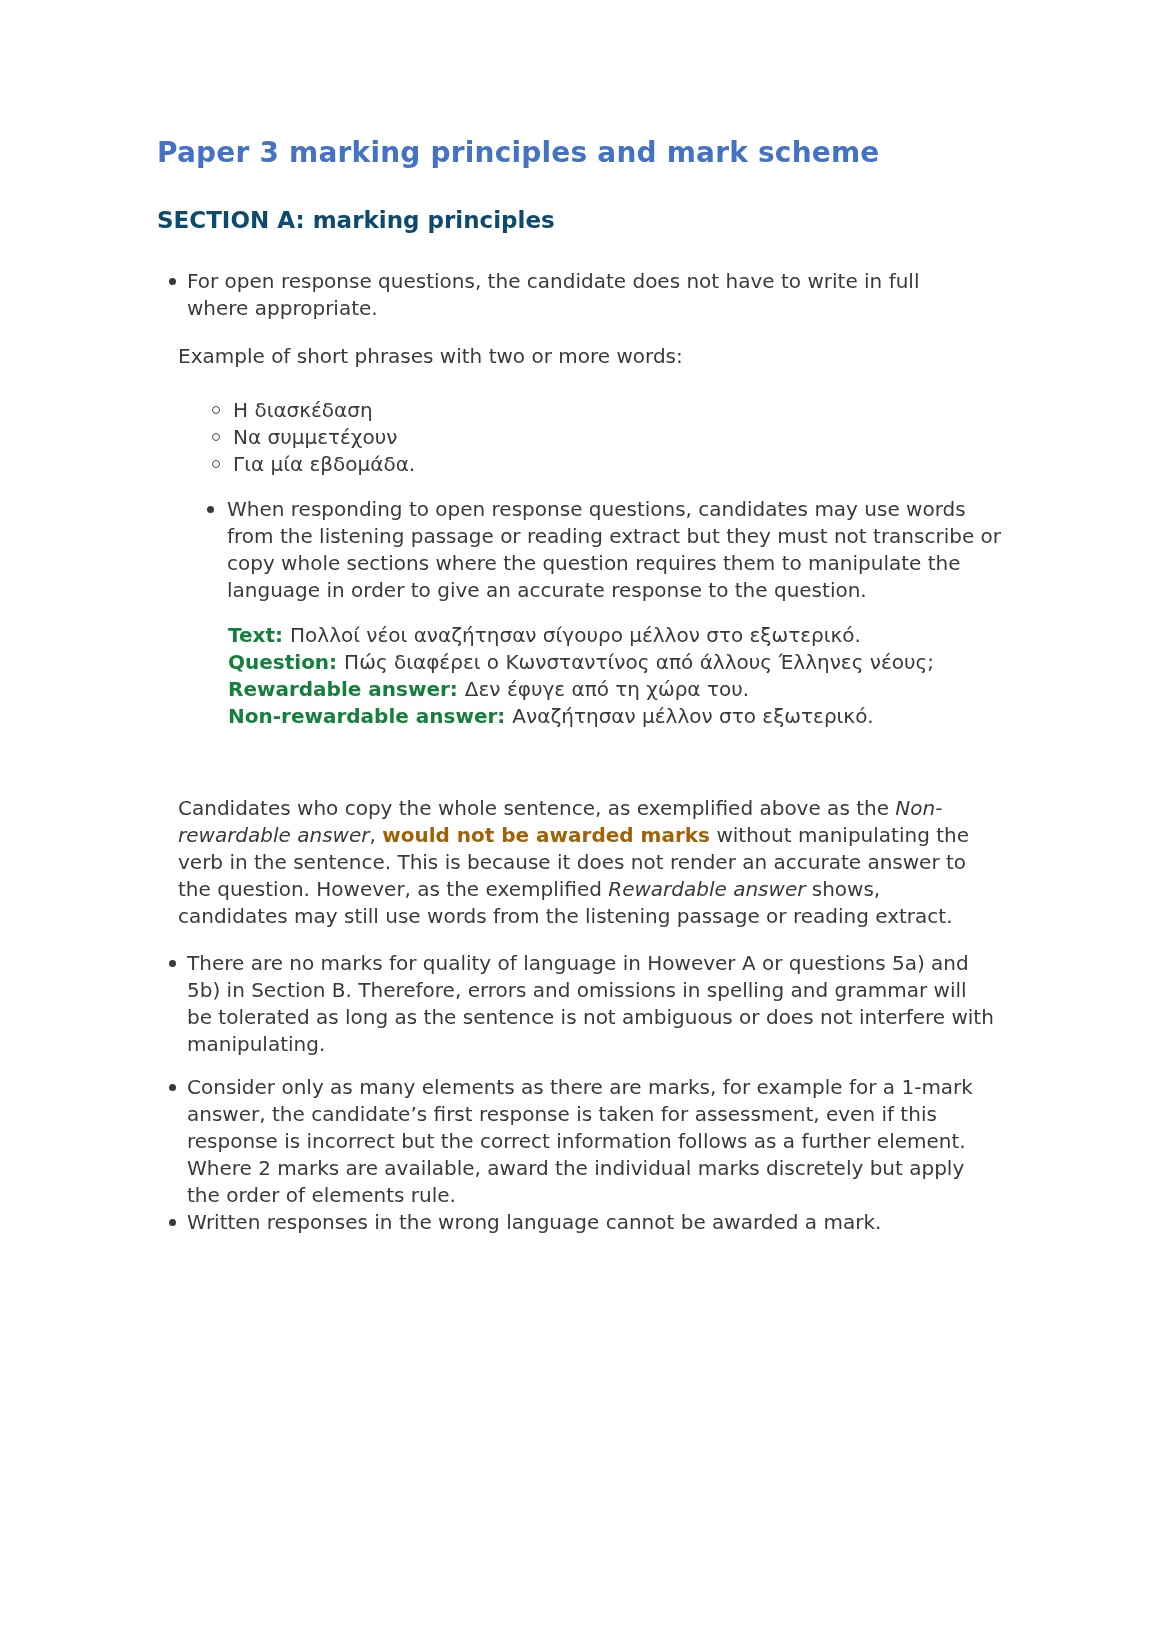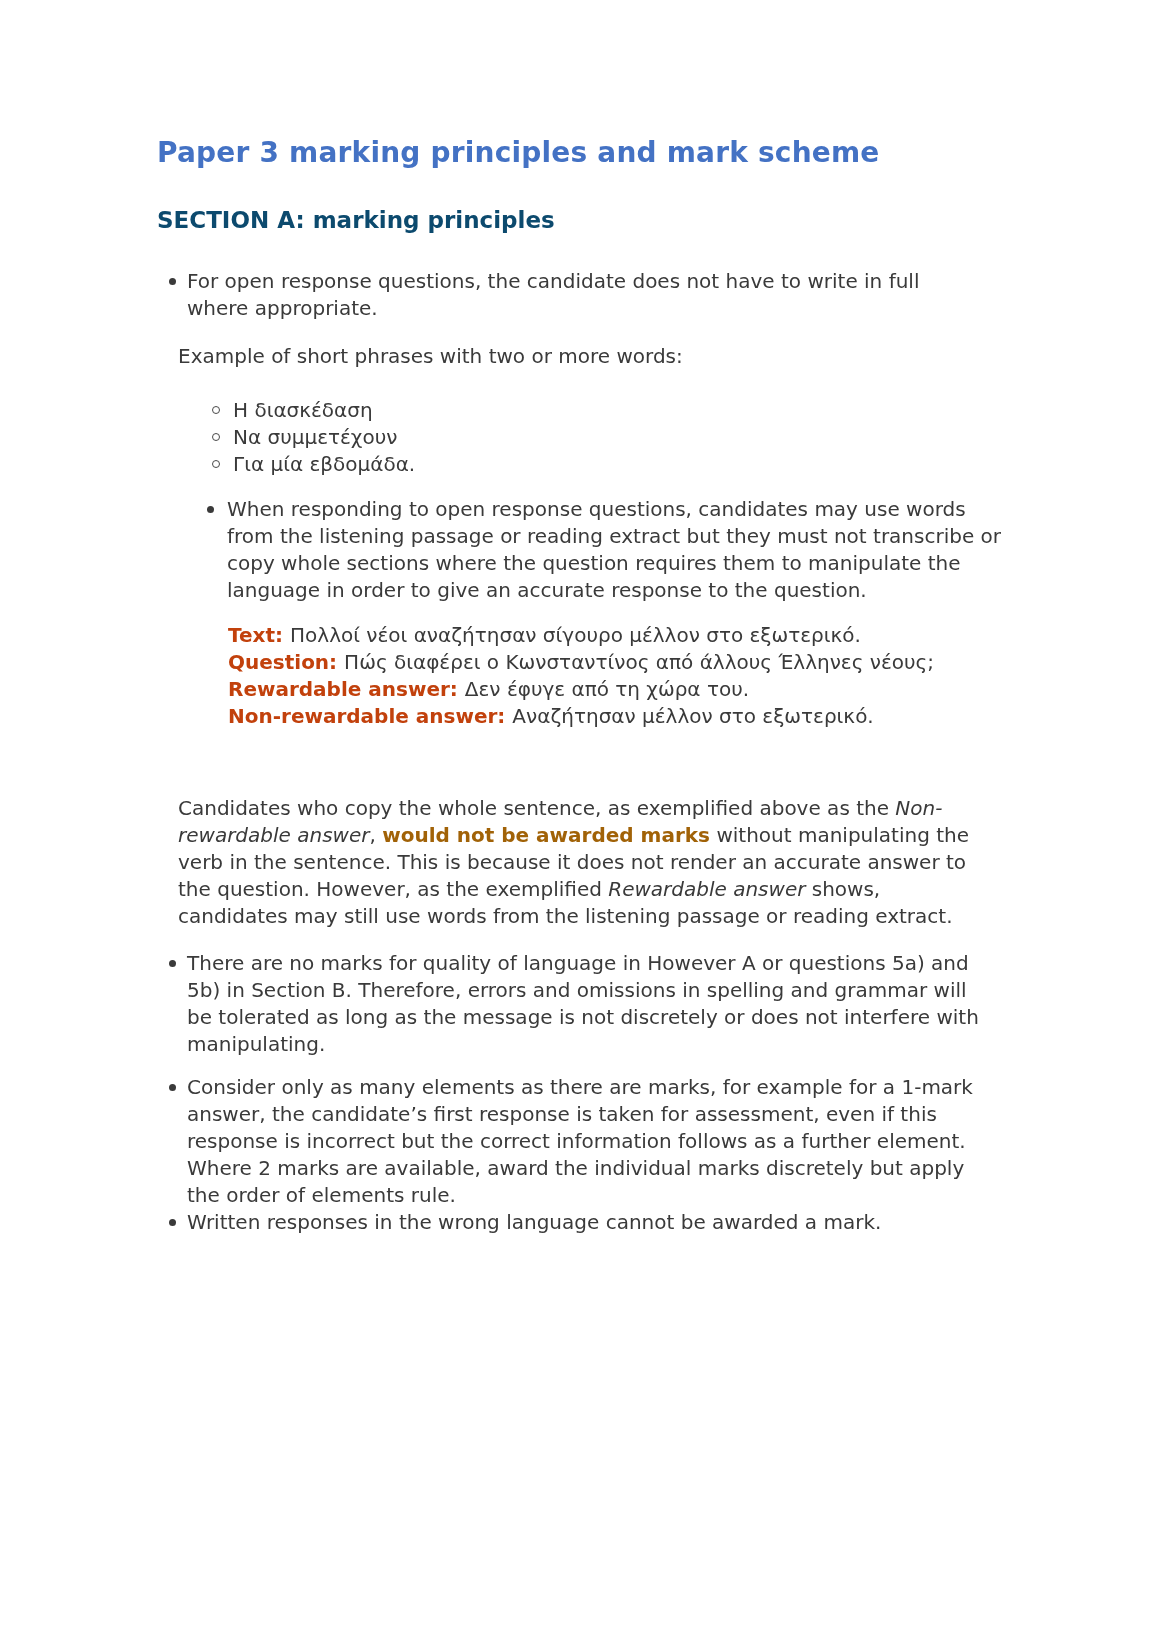--- a/index.html
+++ b/index.html
@@ -58,21 +58,21 @@
     left: 0;
     top: 9px;
     width: 8px;
     height: 8px;
     box-sizing: border-box;
     border: 1.5px solid #4a4a4a;
     border-radius: 50%;
     background: transparent;
   }
   .example-block { margin-left: 71px; }
-  .ex-label { font-weight: bold; color: #c2410c; margin-right: 7px; }
+  .ex-label { font-weight: bold; color: #15803d; margin-right: 7px; }
   .it { font-style: italic; }
   .bd { font-weight: bold; color: #a16207; }
   .mb15 { }
   .mb16 { margin-bottom: 16px; }
   .mb18 { margin-bottom: 18px; }
   .mb20 { margin-bottom: 20px; }
   .mb21 { margin-bottom: 21px; }
   .mb27 { margin-bottom: 27px; }
   .mb29 { margin-bottom: 29px; }
   .mb65 { margin-bottom: 65px; }
@@ -138,21 +138,21 @@
     <div class="line"><span class="it">rewardable answer</span><span>, </span><span class="bd">would not be awarded marks</span><span> without manipulating the</span></div>
     <div class="line"><span>verb in the sentence. This is because it does not render an accurate answer to</span></div>
     <div class="line"><span>the question. However, as the exemplified </span><span class="it">Rewardable answer</span><span> shows,</span></div>
     <div class="line"><span>candidates may still use words from the listening passage or reading extract.</span></div>
   </div>
 
   <div class="bullet l1 mb16 body-text">
     <span class="marker dot"></span>
     <div class="line">There are no marks for quality of language in However A or questions 5a) and</div>
     <div class="line">5b) in Section B. Therefore, errors and omissions in spelling and grammar will</div>
-    <div class="line">be tolerated as long as the message is not discretely or does not interfere with</div>
+    <div class="line">be tolerated as long as the sentence is not ambiguous or does not interfere with</div>
     <div class="line">manipulating.</div>
   </div>
 
   <div class="bullet l1 mb15 body-text">
     <span class="marker dot"></span>
     <div class="line">Consider only as many elements as there are marks, for example for a 1-mark</div>
     <div class="line">answer, the candidate’s first response is taken for assessment, even if this</div>
     <div class="line">response is incorrect but the correct information follows as a further element.</div>
     <div class="line">Where 2 marks are available, award the individual marks discretely but apply</div>
     <div class="line">the order of elements rule.</div>

